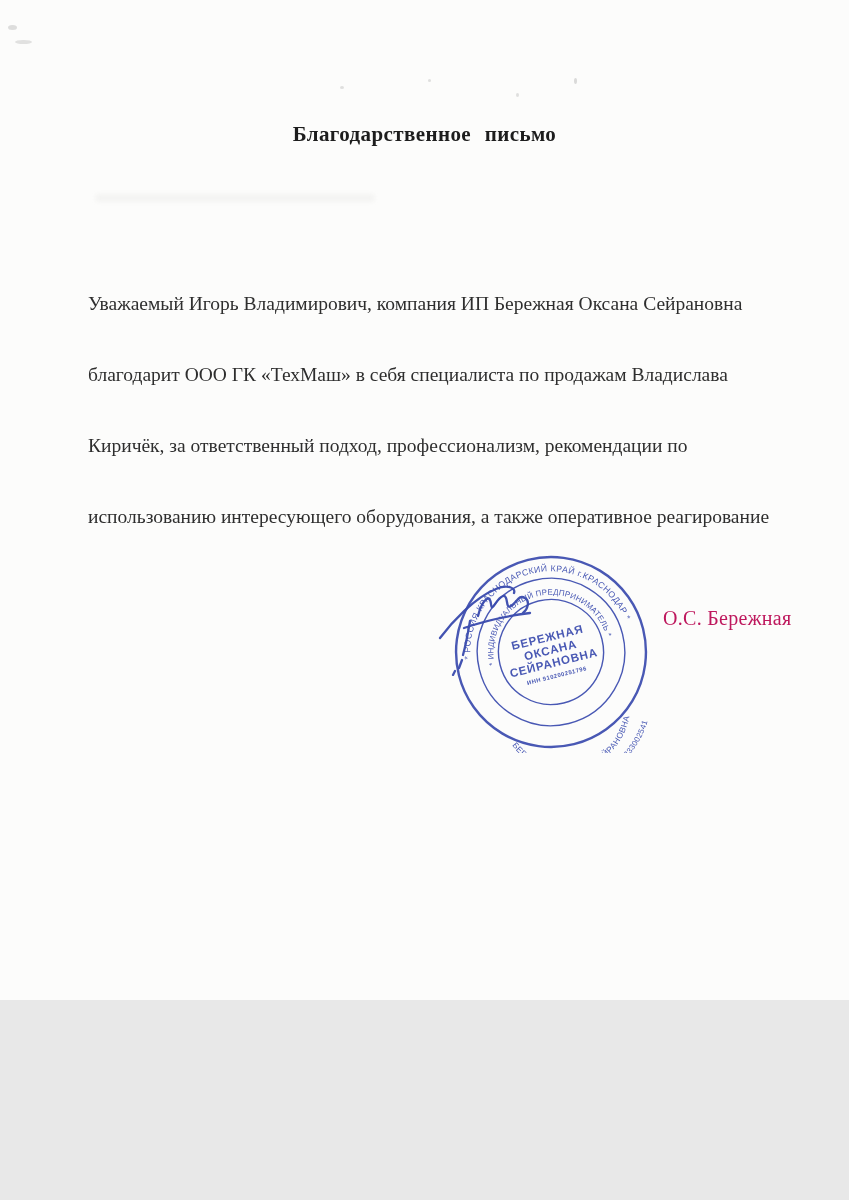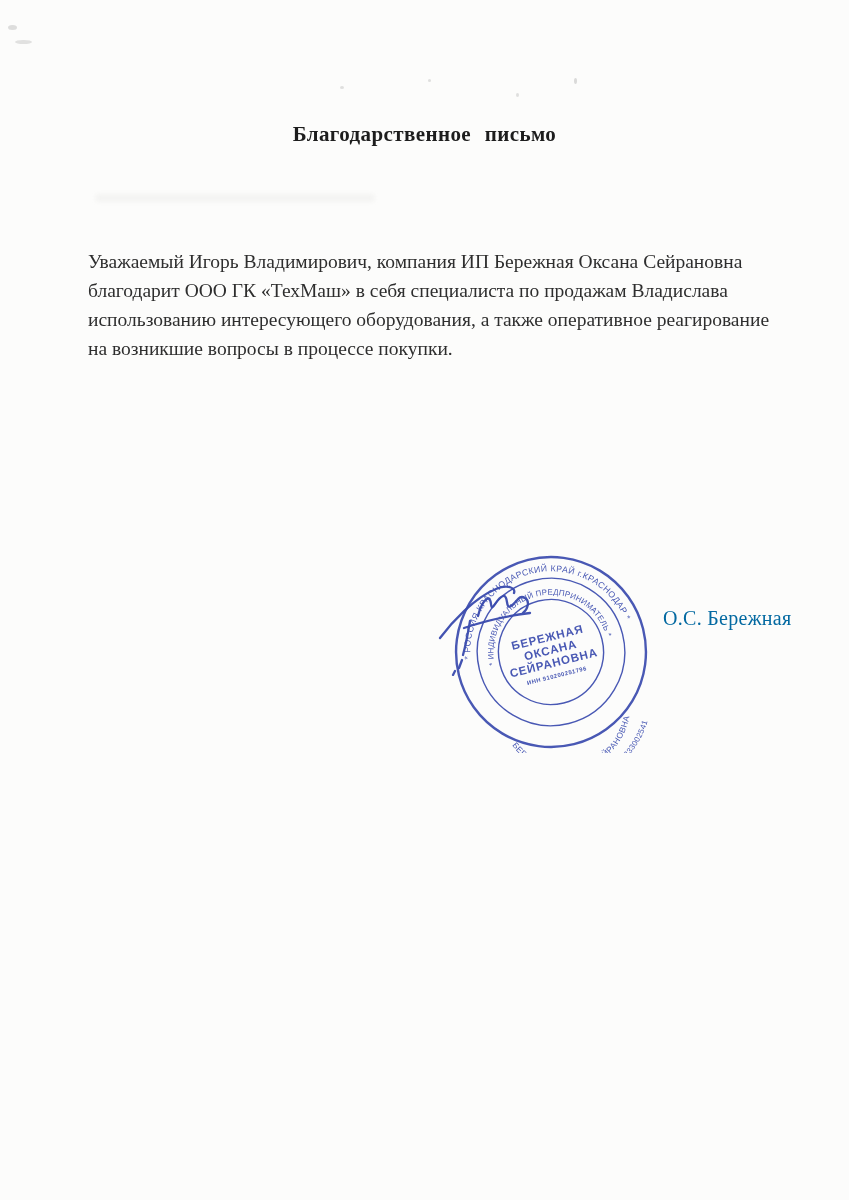--- a/index.html
+++ b/index.html
@@ -1,18 +1,18 @@
 <!DOCTYPE html>
 <html><head>
 <meta charset="utf-8">
 <style>
   html,body{margin:0;padding:0;background:#e8e8e8;}
   .page{
     position:relative;
-    width:849px;height:1200px;
+    width:849px;height:1000px;
     background:#fcfcfb;
     overflow:hidden;
     font-family:"Liberation Serif","DejaVu Serif",serif;
   }
   .doc-title{
     position:absolute;
     top:122px;left:0;right:0;
     text-align:center;
     font-size:21px;
     font-weight:bold;
@@ -21,26 +21,26 @@
     letter-spacing:0.4px;
   }
   .body-text{
     position:absolute;
     left:88px;top:247px;
     width:716px;
     color:#2e2e2e;
     font-size:19.5px;
   }
   .body-text p{margin:0 0 15px 0;}
-  .line{line-height:29px;white-space:nowrap;}
+  .line{line-height:29px;white-space:nowrap;margin-top:42px;}
   .signatory{
     position:absolute;
     left:663px;top:607px;
     font-size:20px;
-    color:#0369a1;
+    color:#be185d;
     letter-spacing:0.3px;
   }
   .stamp-wrap{
     position:absolute;
     left:450px;top:551px;
     width:202px;height:202px;
     opacity:0.92;
   }
   .signature-wrap{
     position:absolute;
@@ -72,22 +72,22 @@
   <div class="artifact" style="left:516px;top:93px;width:3px;height:4px;opacity:.3;"></div>
   <div class="artifact" style="left:574px;top:78px;width:3px;height:6px;opacity:.35;"></div>
   <div class="ghost"></div>
 
   <div class="doc-title">Благодарственное письмо</div>
 
   <div class="body-text">
     <p>
       <span class="line" style="display:block">Уважаемый Игорь Владимирович, компания ИП Бережная Оксана Сейрановна</span>
       <span class="line" style="display:block">благодарит ООО ГК «ТехМаш» в себя специалиста по продажам Владислава</span>
+      <span class="line" style="display:block">Киричёк, за ответственный подход, профессионализм, рекомендации по</span>
       <span class="line" style="display:block">использованию интересующего оборудования, а также оперативное реагирование</span>
-      <span class="line" style="display:block">на возникшие вопросы в процессе покупки.</span>
     </p>
     <p>
     </p>
   </div>
 
   <div class="stamp-wrap">
     <svg width="202" height="202" viewBox="0 0 200 200">
       <defs>
         <path id="arcOuterTop" d="M 20.3,107.0 A 80,80 0 1 1 179.7,107.0" fill="none"></path>
         <path id="arcOuterBottom" d="M 15.0,122.8 A 88,88 0 1 0 185.0,122.8" fill="none"></path>

